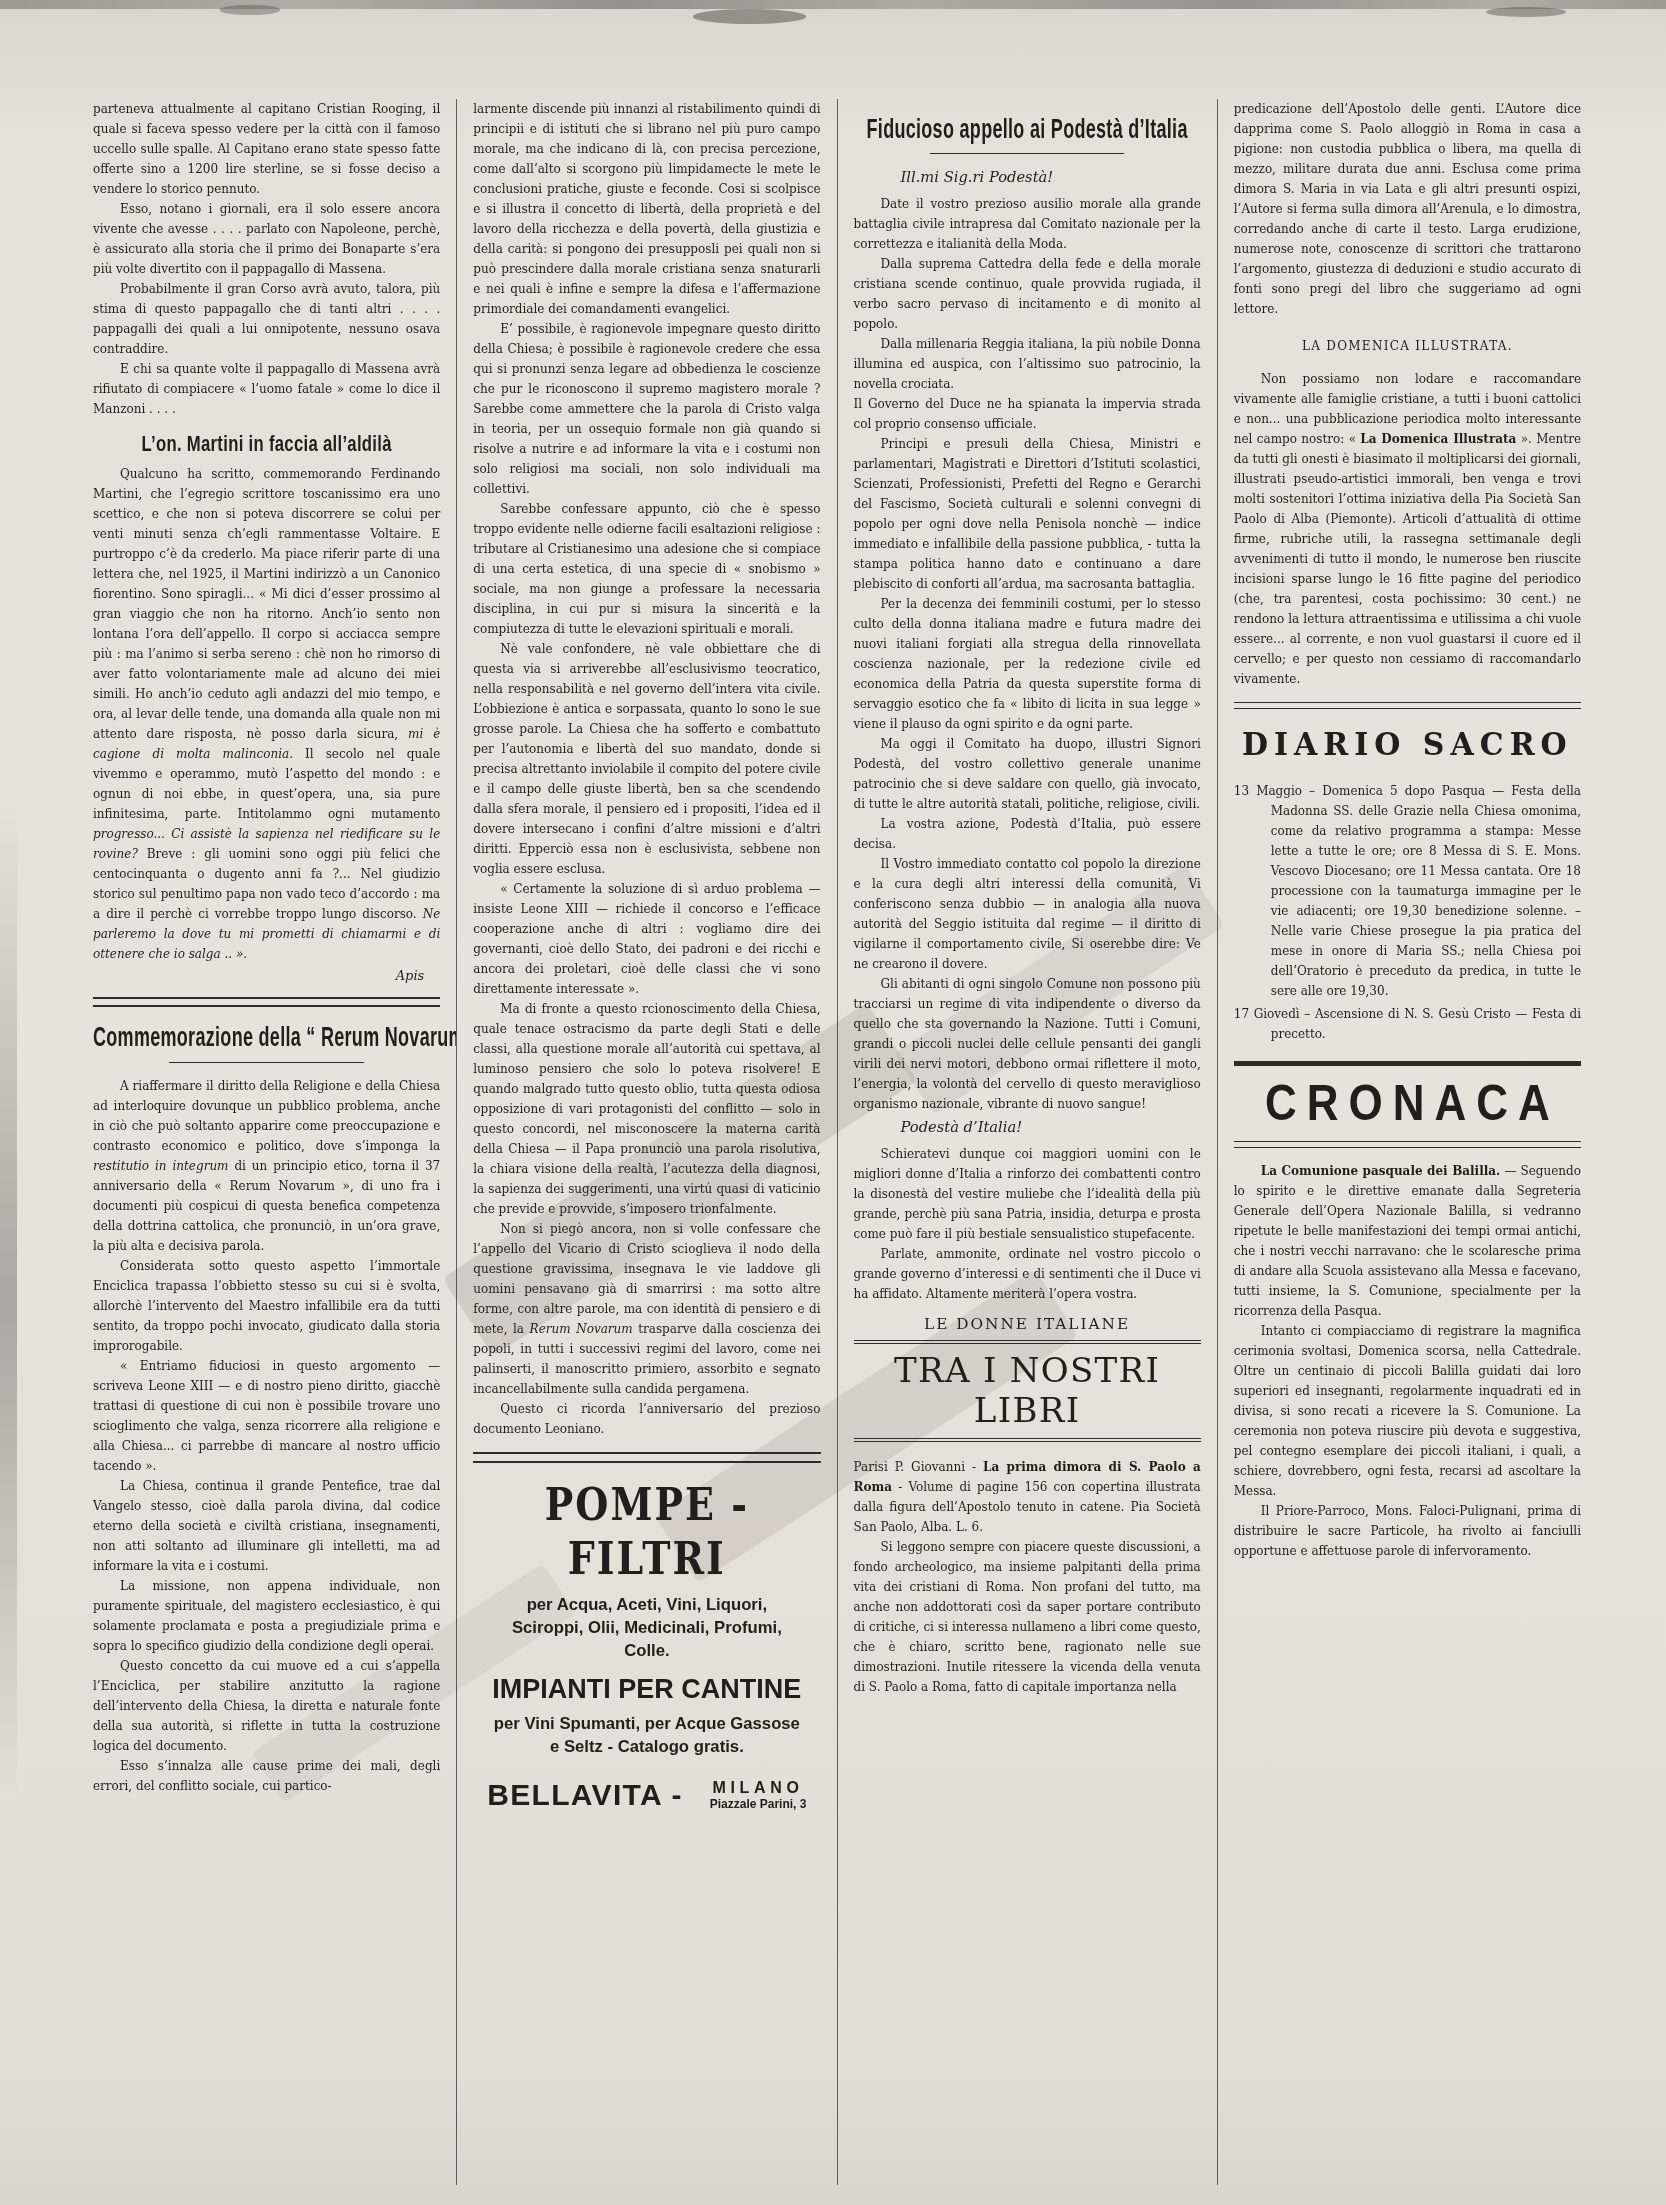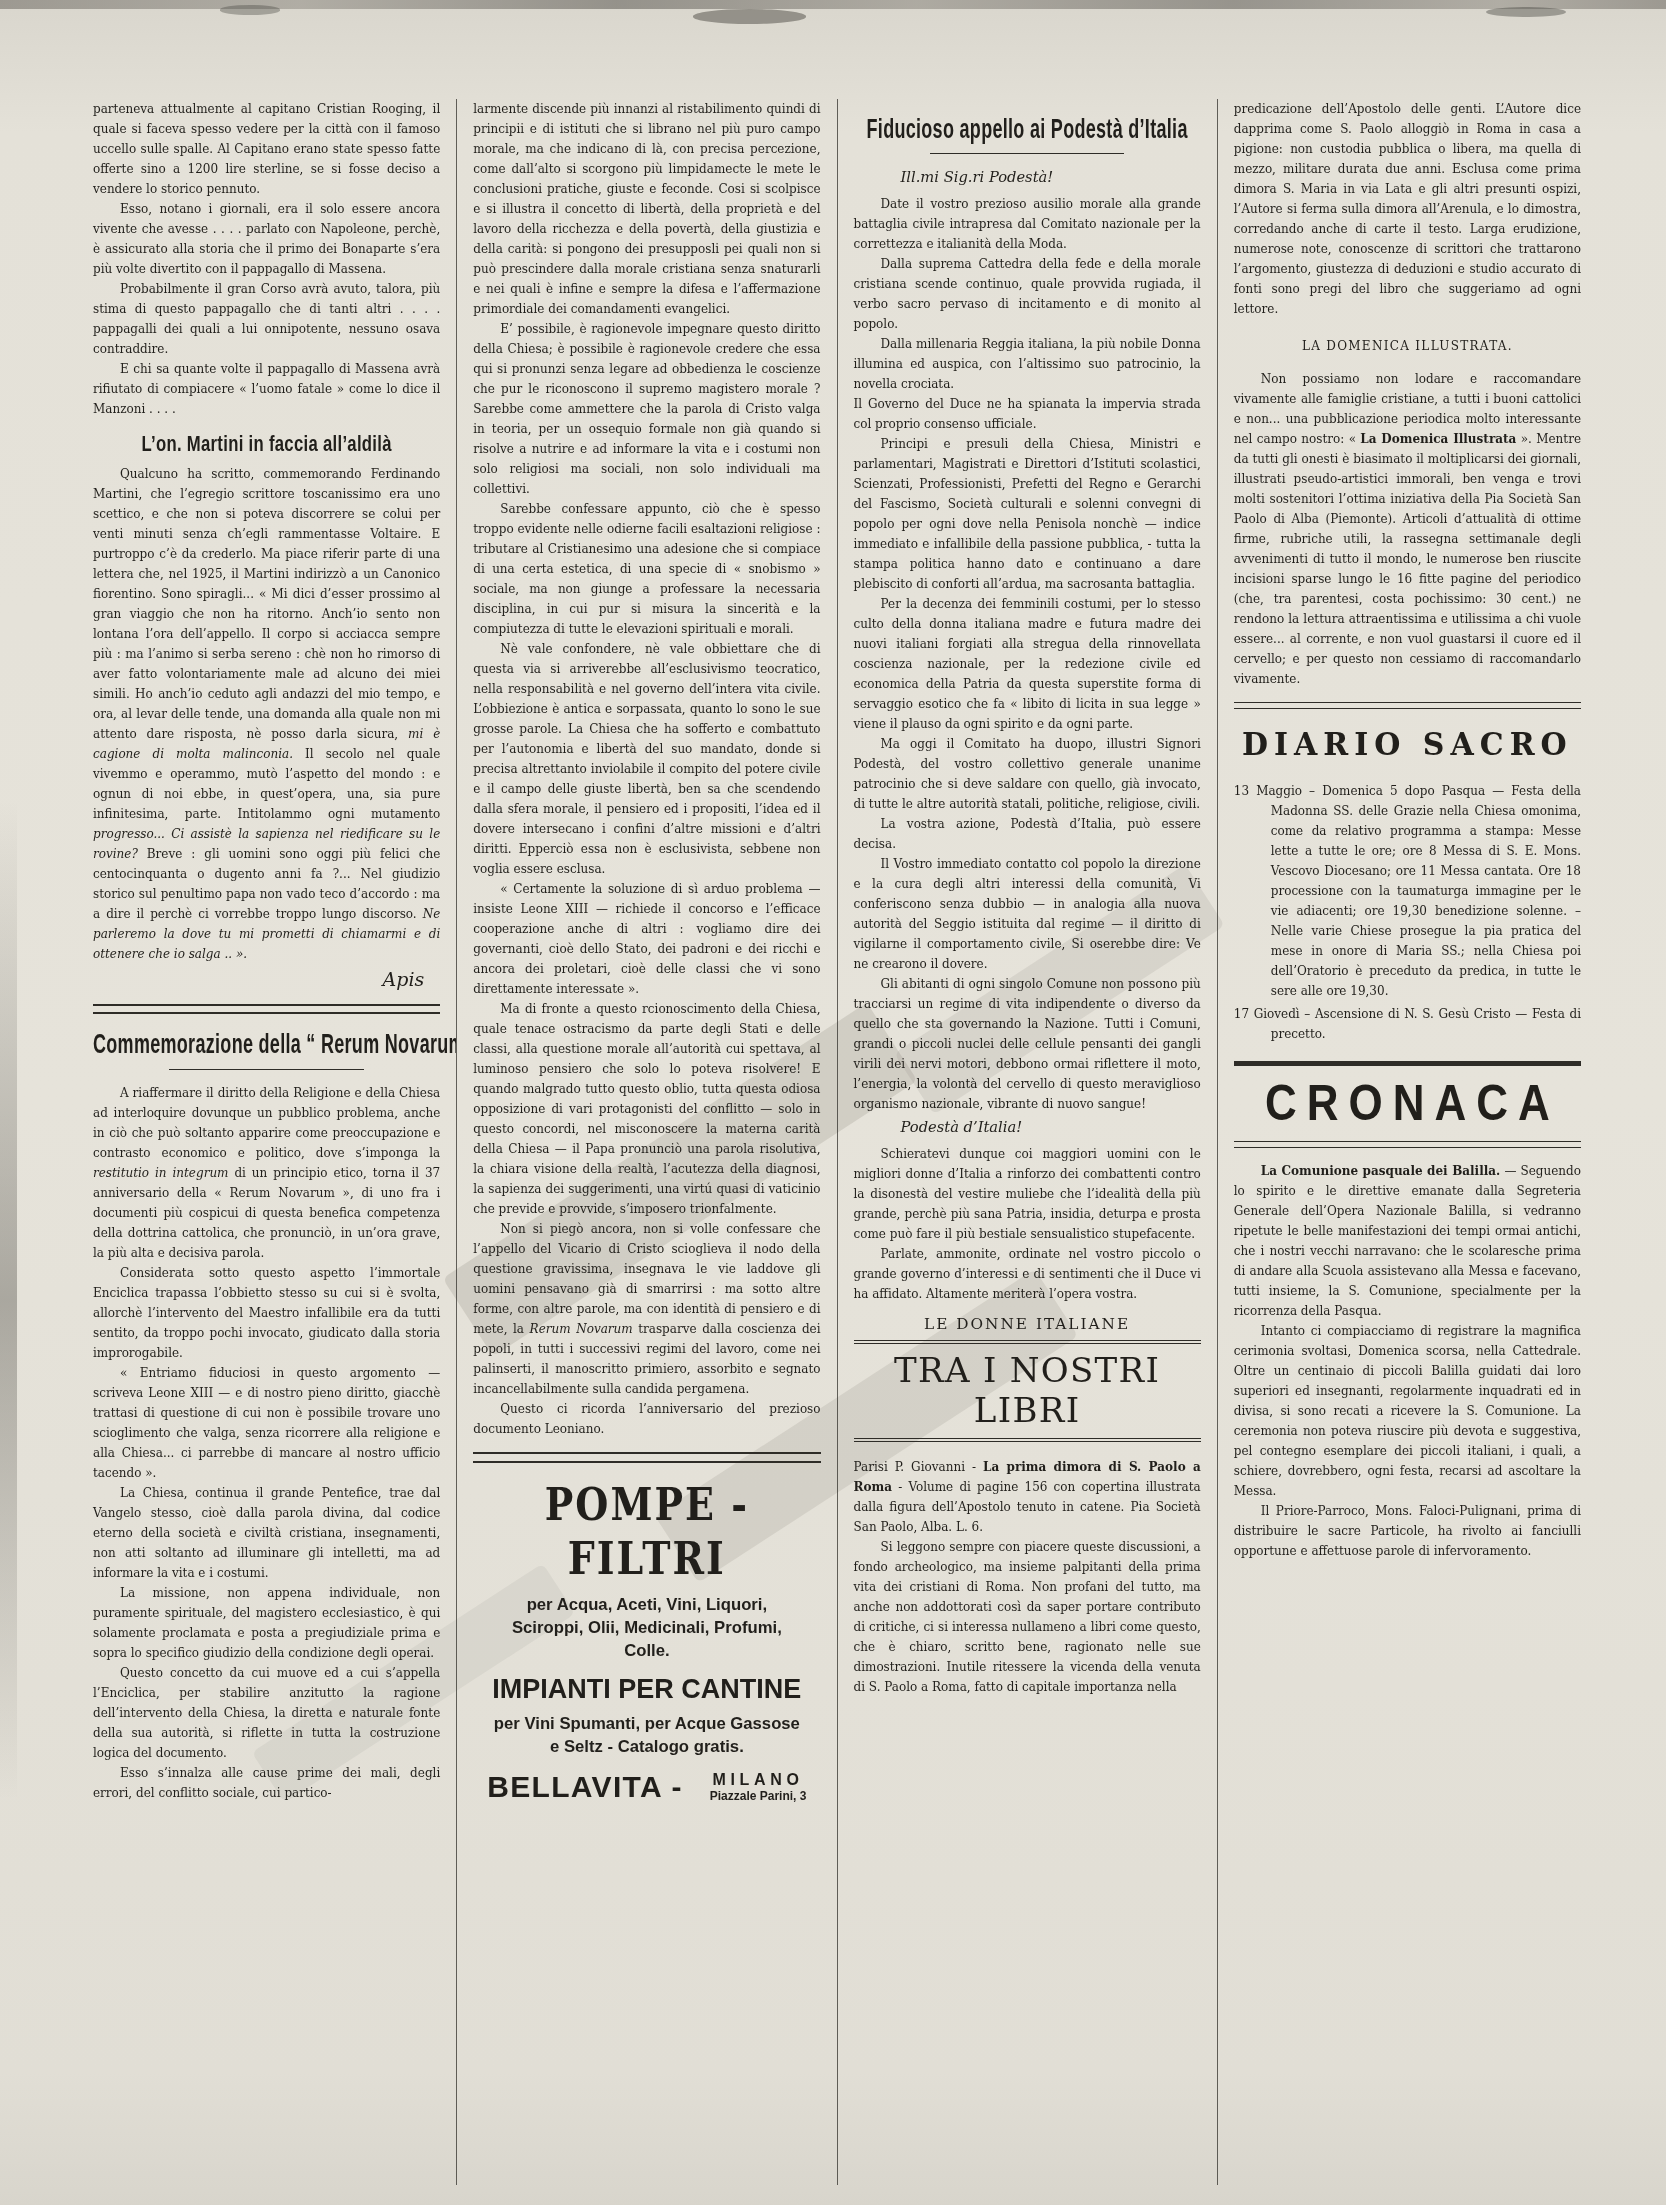--- a/index.html
+++ b/index.html
@@ -39,38 +39,38 @@
   .h-main{font-family:"Liberation Sans",sans-serif;font-weight:bold;font-size:18px;
     transform:scaleY(1.55);white-space:nowrap;margin:20px 0 13.3px;letter-spacing:0.3px;}
   .h-books{font-family:"DejaVu Serif",serif;font-size:34px;letter-spacing:1.3px;
     border-top:4.7px double #2e2c27;border-bottom:4.7px double #2e2c27;padding:6.7px 0 8px;margin:4px 0 14.7px;}
   .h-diario{font-family:"DejaVu Serif",serif;font-weight:bold;font-size:30px;letter-spacing:6px;
     margin:17.3px 0 20px;transform:scaleY(1.05);}
   .h-cronaca{font-family:"Liberation Sans",sans-serif;font-weight:bold;font-size:44px;
     letter-spacing:10px;text-indent:10px;transform:scaleY(1.12);margin:12px 0 6.7px;}
   .h-smallcaps{font-family:"DejaVu Serif",serif;font-size:12px;letter-spacing:1.3px;margin:20px 0 16px;}
   .salute{font-style:italic;font-size:14.7px;padding-left:47px;margin:4px 0 9.3px;}
-  .sig{font-size:19px;margin:4px 0 6.7px;}
+  .sig{font-size:13px;margin:4px 0 6.7px;}
   .sig-right{text-align:right;padding-right:16px;font-style:italic;}
   .sig-center{text-align:center;letter-spacing:2px;margin-top:10.7px;font-size:15.3px;}
   
   .rule{margin:13.3px 0;}
   .rule-double{height:6.7px;border-top:2px solid #2e2c27;border-bottom:2px solid #2e2c27;}
   .rule-thindouble{height:4.7px;border-top:1.3px solid #2e2c27;border-bottom:1.3px solid #2e2c27;}
   .rule-fancy{width:56%;margin:2.7px auto 13.3px;border-top:1.3px solid #2e2c27;position:relative;}
   .rule-bar{height:4.7px;background:#2e2c27;margin:17.3px 0 5.3px;}
   
   .ad{text-align:center;margin-top:22.7px;}
   .ad-title{font-family:"DejaVu Serif",serif;font-weight:bold;font-size:38px;letter-spacing:2px;
     transform:scaleY(1.2);margin-bottom:17.3px;}
   .ad-small{font-family:"Liberation Sans",sans-serif;font-weight:bold;font-size:16.7px;line-height:23px;
     max-width:313px;margin:0 auto 5.3px;text-align:center;}
   .ad-sub{font-family:"Liberation Sans",sans-serif;font-weight:bold;font-size:27px;
     transform:scaleY(1.05);margin:12px 0 6.7px;}
-  .ad-brandrow{display:flex;justify-content:center;align-items:center;gap:27px;margin-top:12px;}
+  .ad-brandrow{display:flex;justify-content:center;align-items:center;gap:27px;margin-top:20px;}
   .ad-brand{font-family:"Liberation Sans",sans-serif;font-weight:bold;font-size:30px;letter-spacing:1.3px;}
   .ad-citystack{display:inline-flex;flex-direction:column;align-items:center;}
   .ad-city{font-family:"Liberation Sans",sans-serif;font-weight:bold;font-size:16px;letter-spacing:4.7px;}
   .ad-addr{font-family:"Liberation Sans",sans-serif;font-weight:bold;font-size:12px;}
 </style>
 </head>
 <body>
 
 <div class="sheet">
   <div class="scan-top"></div>

